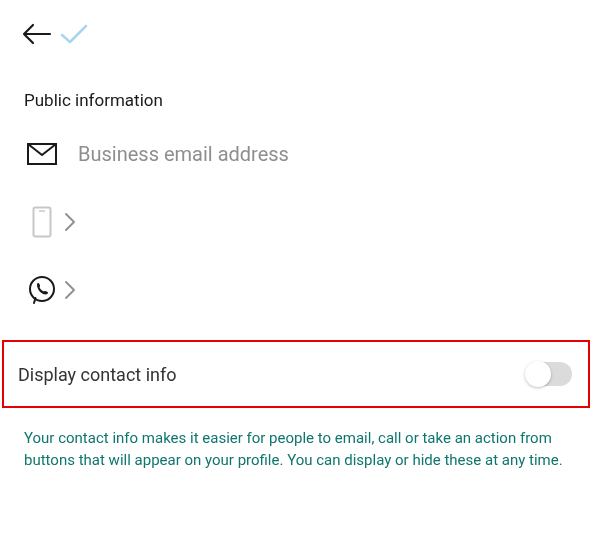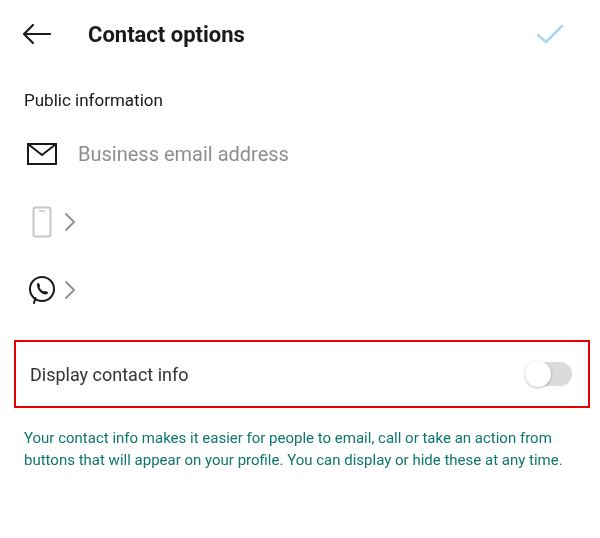--- a/index.html
+++ b/index.html
@@ -71,21 +71,21 @@
     .chevron {
       width: 20px;
       height: 20px;
       display: flex;
       align-items: center;
       justify-content: center;
       margin-right: 10px;
     }
     .toggle-section {
       border: 2px solid #e60000;
-      margin: 16px 10px 10px 14px;
+      margin: 16px 10px 10px 2px;
       padding: 20px 16px 20px 14px;
       display: flex;
       align-items: center;
     }
     .toggle-label {
       font-size: 18px;
       color: #333333;
       flex: 1;
     }
     .toggle {
@@ -115,21 +115,20 @@
   </style>
 </head>
 <body>
 
 <div class="header">
   <div class="back-arrow">
     <svg width="30" height="22" viewBox="0 0 30 22">
       <path d="M11 2 L2 11 L11 20 M2 11 L28 11" stroke="#1a1a1a" stroke-width="2.2" fill="none" stroke-linecap="round" stroke-linejoin="round"></path>
     </svg>
   </div>
-  <div class="title">Contact options</div>
   <div class="check-icon">
     <svg width="30" height="22" viewBox="0 0 30 22">
       <path d="M3 12 L11 19 L27 3" stroke="#a8d6ef" stroke-width="2.5" fill="none" stroke-linecap="round" stroke-linejoin="round"></path>
     </svg>
   </div>
 </div>
 
 <div class="section-title">Public information</div>
 
 <div class="option-row">

